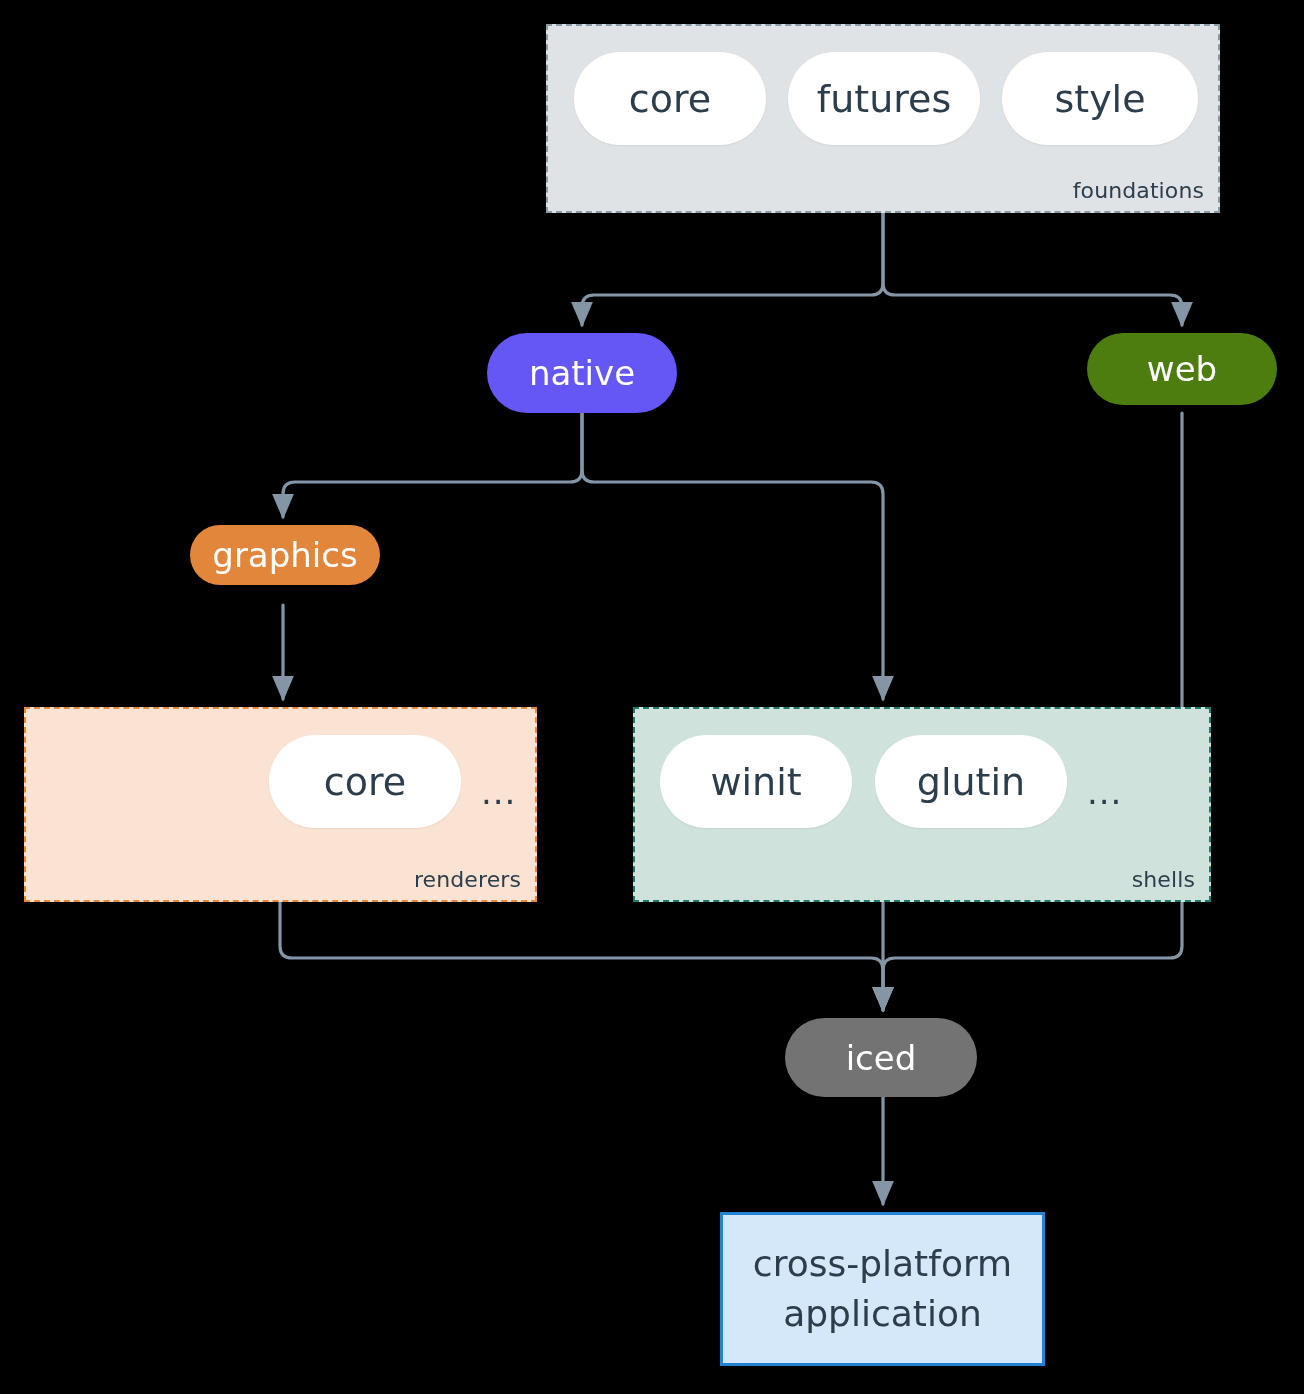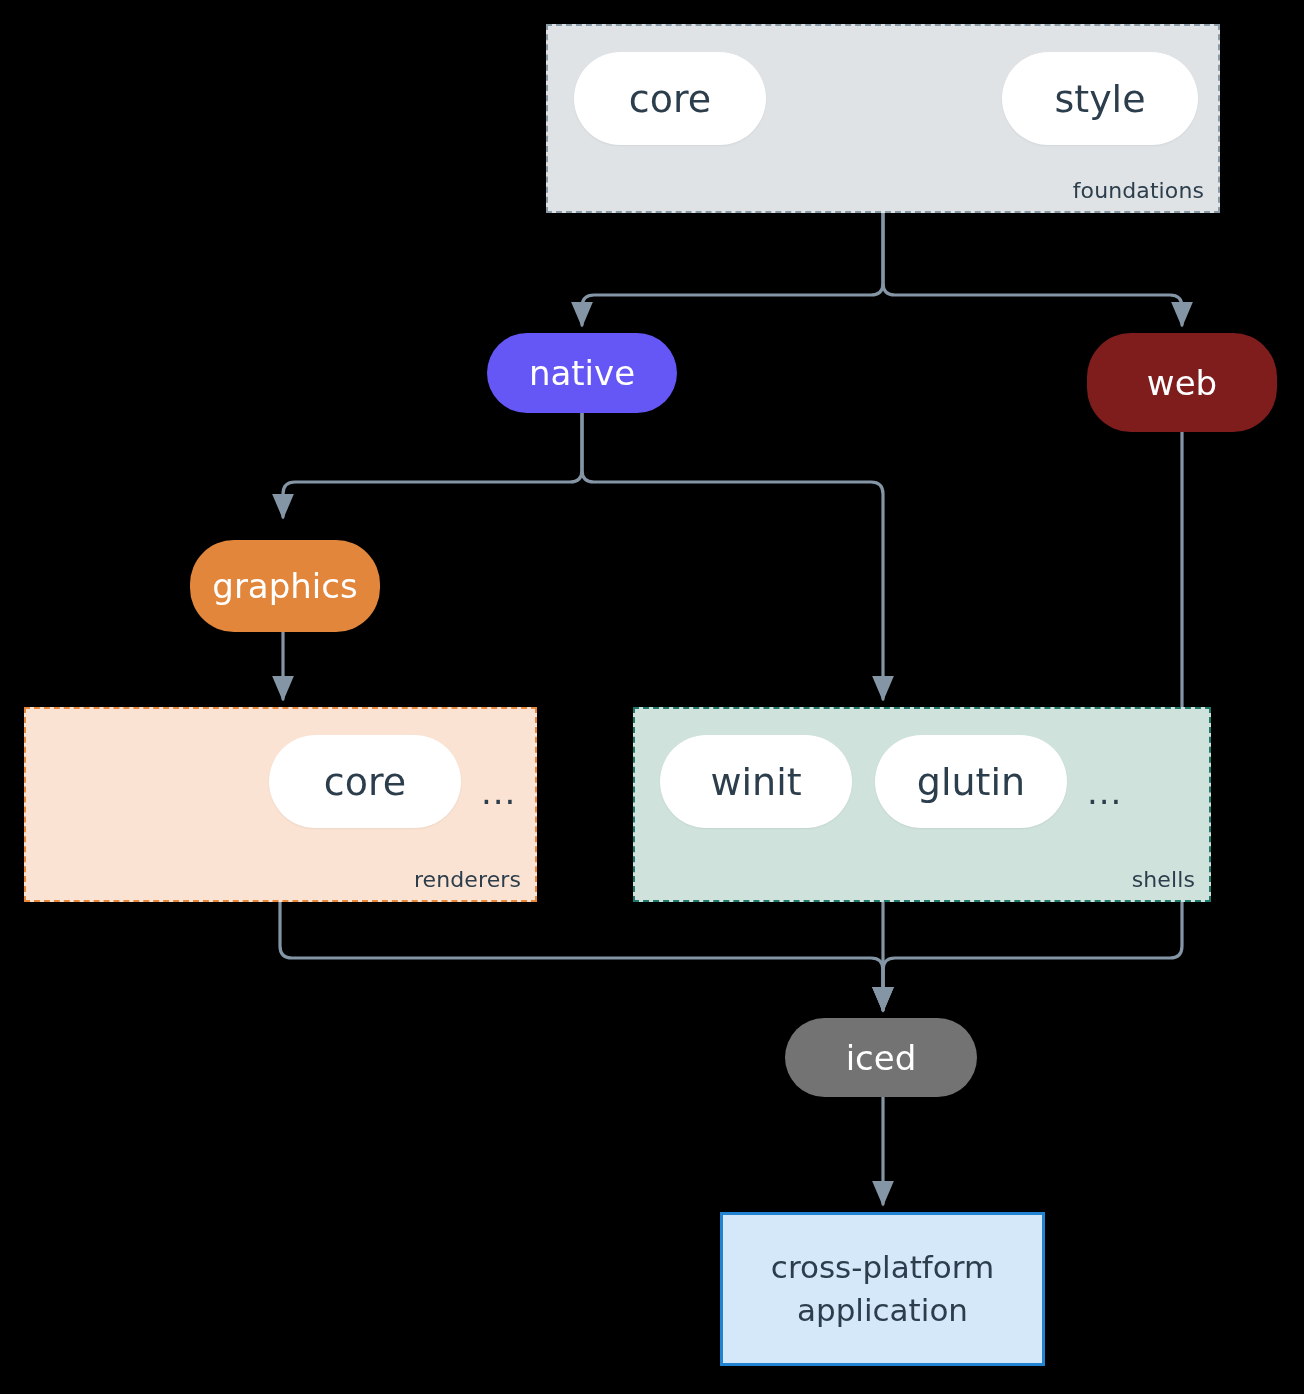--- a/index.html
+++ b/index.html
@@ -74,30 +74,30 @@
     line-height: 1;
     letter-spacing: 1px;
   }
   
   .stadium {
     border-radius: 44px;
     color: #FFFFFF;
     font-size: 34px;
   }
   #node-native { left: 487px; top: 333px; width: 190px; height: 80px; background: #6457F5; }
-  #node-web    { left: 1087px; top: 333px; width: 190px; height: 99px; background: #7f1d1d; }
-  #node-graphics { left: 190px; top: 525px; width: 190px; height: 92px; background: #E2863C; margin-top: 15px; }
+  #node-web    { left: 1087px; top: 333px; width: 190px; height: 72px; background: #4d7c0f; }
+  #node-graphics { left: 190px; top: 525px; width: 190px; height: 60px; background: #E2863C; }
   #node-iced   { left: 785px; top: 1018px; width: 192px; height: 79px; background: #737373; }
   
   #node-app {
     left: 720px; top: 1212px; width: 325px; height: 154px;
     background: #D5E8FA;
     border: 3px solid #2283D2;
     color: #2C3E4C;
-    font-size: 31px;
+    font-size: 36px;
     line-height: 1.38;
     flex-direction: column;
   }
 </style>
 </head>
 <body>
 
 <div id="canvas">
 
   <svg id="edges" viewBox="0 0 1304 1394">
@@ -124,20 +124,23 @@
 
       <path d="M1182,413 L1182,946 Q1182,958 1170,958 L895,958 Q883,958 883,970 L883,1010" marker-end="url(#arrow)"></path>
 
       <path d="M883,1097 L883,1204" marker-end="url(#arrow)"></path>
     </g>
   </svg>
 
   <div id="foundations" class="cluster">
     <div class="node pill-white" style="left:26px; top:26px; width:192px; height:93px;">
       <span>core</span>
+    </div>
+    <div class="node pill-white" style="left:240px; top:26px; width:192px; height:93px;">
+      <span>futures</span>
     </div>
     <div class="node pill-white" style="left:454px; top:26px; width:196px; height:93px;">
       <span>style</span>
     </div>
     <div class="cluster-label">foundations</div>
   </div>
 
   <div id="node-native" class="node stadium">
     <span>native</span>
   </div>

